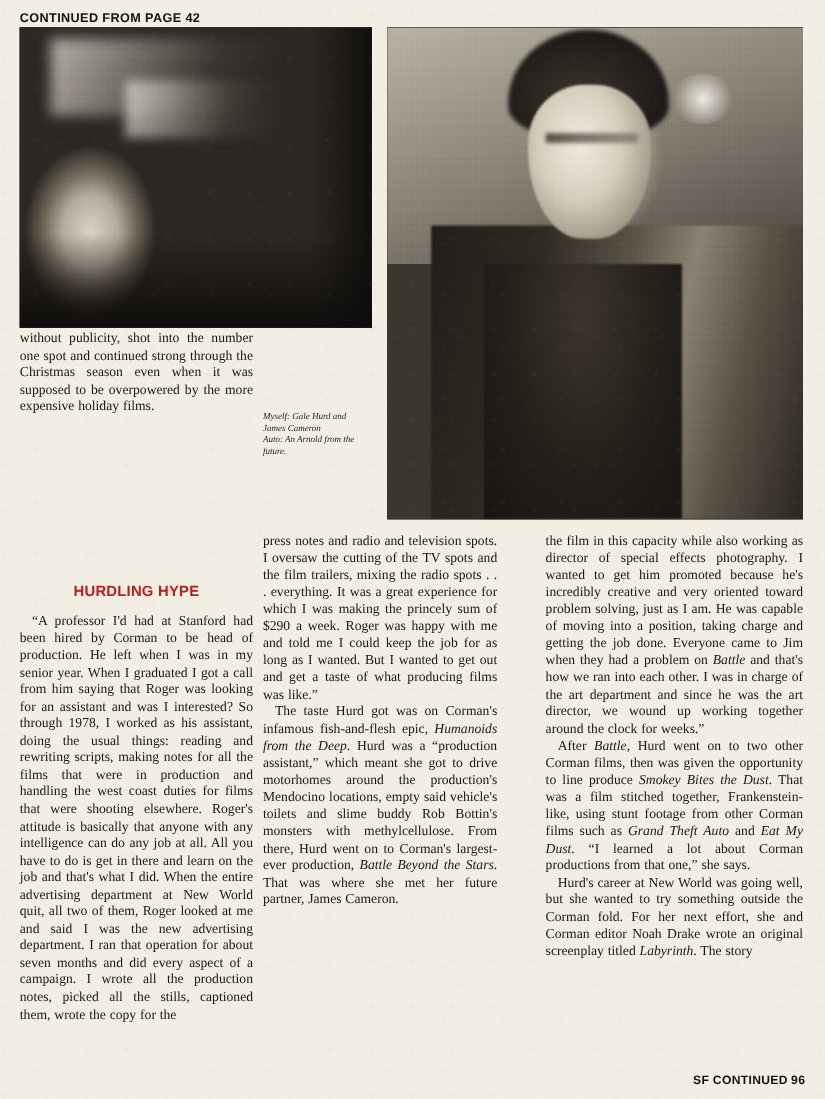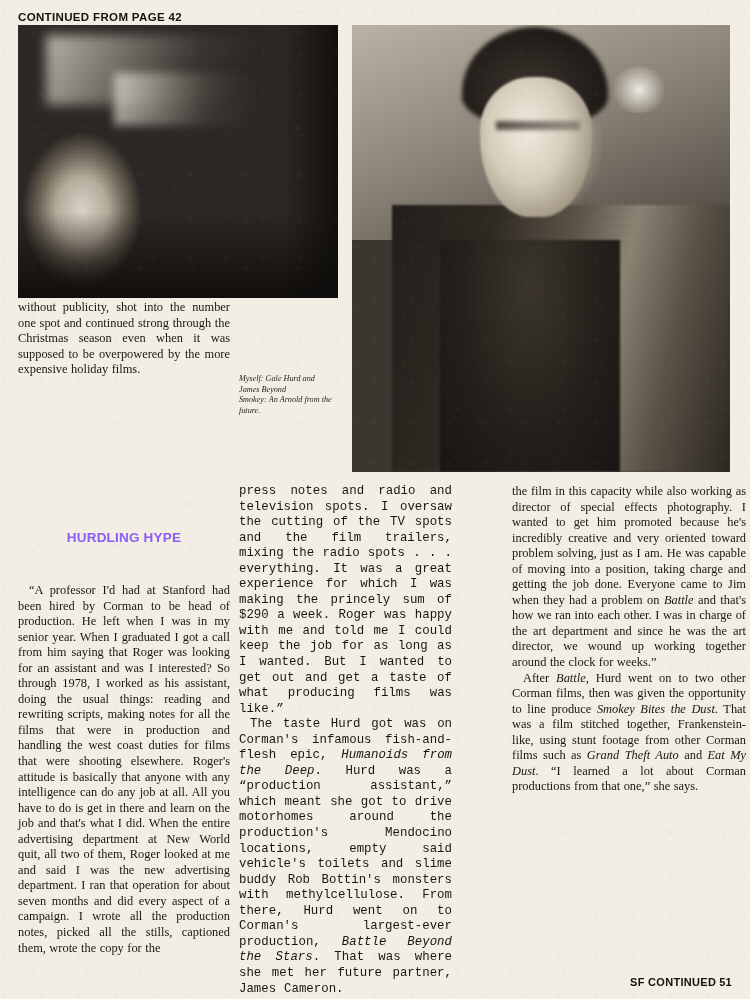--- a/index.html
+++ b/index.html
@@ -165,35 +165,35 @@
     word-spacing: .4px;
   }
   .col p {
     margin: 0;
     text-indent: 11px;
   }
   .col p.noindent { text-indent: 0; }
   .col i { font-style: italic; }
 
   #col-1-top { left: 18px; top: 300px; width: 212px; font-family: Liberation Serif, serif; }
-  #col-1-bottom { left: 18px; top: 583px; width: 212px; }
-  #col-2 { left: 239px; top: 484px; width: 213px; font-family: Liberation Mono, monospace; }
-  #col-3 { left: 512px; top: 484px; width: 234px; }
+  #col-1-bottom { left: 18px; top: 557px; width: 212px; }
+  #col-2 { left: 239px; top: 484px; width: 213px; }
+  #col-3 { left: 496px; top: 484px; width: 234px; }
 
   .section-head {
     position: absolute;
     left: 18px;
     top: 530px;
     width: 212px;
     text-align: center;
     font-family: "Liberation Sans", sans-serif;
     font-weight: bold;
     font-size: 13.5px;
     letter-spacing: .2px;
-    color: #8b5cf6;
+    color: #b91c1c;
   }
 
   .footer {
     position: absolute;
     right: 18px;
     bottom: 11px;
     font-family: "Liberation Sans", sans-serif;
     font-weight: bold;
     font-size: 11px;
     letter-spacing: .3px;
@@ -222,41 +222,42 @@
     <div class="jacket"></div>
     <div class="torso"></div>
     <div class="hair"></div>
     <div class="face"></div>
     <div class="brow"></div>
     <div class="hand"></div>
     <div class="grain"></div>
   </div>
 
   <div class="caption">
-    <span>Myself:</span><span> Gale Hurd and James Beyond</span><br>
-    <span>Smokey:</span><span> An Arnold from the future.</span>
+    <span>Myself:</span><span> Gale Hurd and James Cameron</span><br>
+    <span>Auto:</span><span> An Arnold from the future.</span>
   </div>
 
   <div class="col" id="col-1-top">
     <p class="noindent">without publicity, shot into the number one spot and continued strong through the Christmas season even when it was supposed to be overpowered by the more expensive holiday films.</p>
   </div>
 
   <div class="section-head">HURDLING HYPE</div>
 
   <div class="col" id="col-1-bottom">
     <p>“A professor I'd had at Stanford had been hired by Corman to be head of production. He left when I was in my senior year. When I graduated I got a call from him saying that Roger was looking for an assistant and was I interested? So through 1978, I worked as his assistant, doing the usual things: reading and rewriting scripts, making notes for all the films that were in production and handling the west coast duties for films that were shooting elsewhere. Roger's attitude is basically that anyone with any intelligence can do any job at all. All you have to do is get in there and learn on the job and that's what I did. When the entire advertising department at New World quit, all two of them, Roger looked at me and said I was the new advertising department. I ran that operation for about seven months and did every aspect of a campaign. I wrote all the production notes, picked all the stills, captioned them, wrote the copy for the</p>
   </div>
 
   <div class="col" id="col-2">
     <p class="noindent">press notes and radio and television spots. I oversaw the cutting of the TV spots and the film trailers, mixing the radio spots . . . everything. It was a great experience for which I was making the princely sum of $290 a week. Roger was happy with me and told me I could keep the job for as long as I wanted. But I wanted to get out and get a taste of what producing films was like.”</p>
     <p><span>The taste Hurd got was on Corman's infamous fish-and-flesh epic, </span><i>Humanoids from the Deep</i><span>. Hurd was a “production assistant,” which meant she got to drive motorhomes around the production's Mendocino locations, empty said vehicle's toilets and slime buddy Rob Bottin's monsters with methylcellulose. From there, Hurd went on to Corman's largest-ever production, </span><i>Battle Beyond the Stars</i><span>. That was where she met her future partner, James Cameron.</span></p>
   </div>
 
   <div class="col" id="col-3">
     <p class="noindent"><span>the film in this capacity while also working as director of special effects photography. I wanted to get him promoted because he's incredibly creative and very oriented toward problem solving, just as I am. He was capable of moving into a position, taking charge and getting the job done. Everyone came to Jim when they had a problem on </span><i>Battle</i><span> and that's how we ran into each other. I was in charge of the art department and since he was the art director, we wound up working together around the clock for weeks.”</span></p>
     <p><span>After </span><i>Battle</i><span>, Hurd went on to two other Corman films, then was given the opportunity to line produce </span><i>Smokey Bites the Dust</i><span>. That was a film stitched together, Frankenstein-like, using stunt footage from other Corman films such as </span><i>Grand Theft Auto</i><span> and </span><i>Eat My Dust</i><span>. “I learned a lot about Corman productions from that one,” she says.</span></p>
+    <p><span>Hurd's career at New World was going well, but she wanted to try something outside the Corman fold. For her next effort, she and Corman editor Noah Drake wrote an original screenplay titled </span><i>Labyrinth</i><span>. The story</span></p>
   </div>
 
   <div class="footer">
-    <span>SF CONTINUED</span><span class="pg">51</span>
+    <span>SF CONTINUED</span><span class="pg">96</span>
   </div>
 
 </div>
 
 </body></html>

